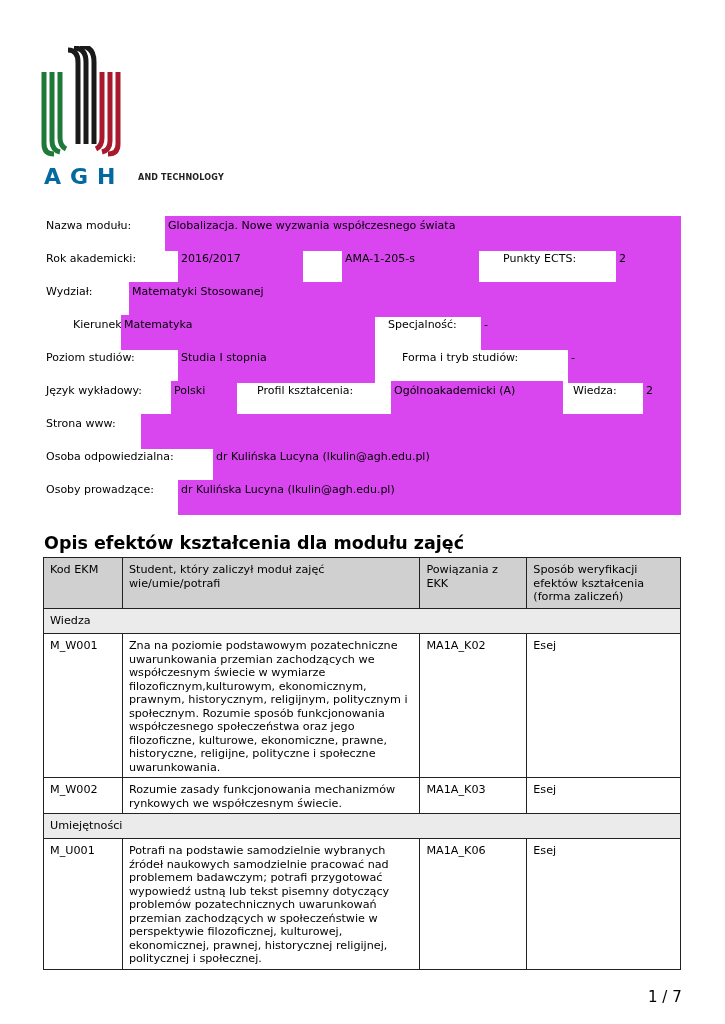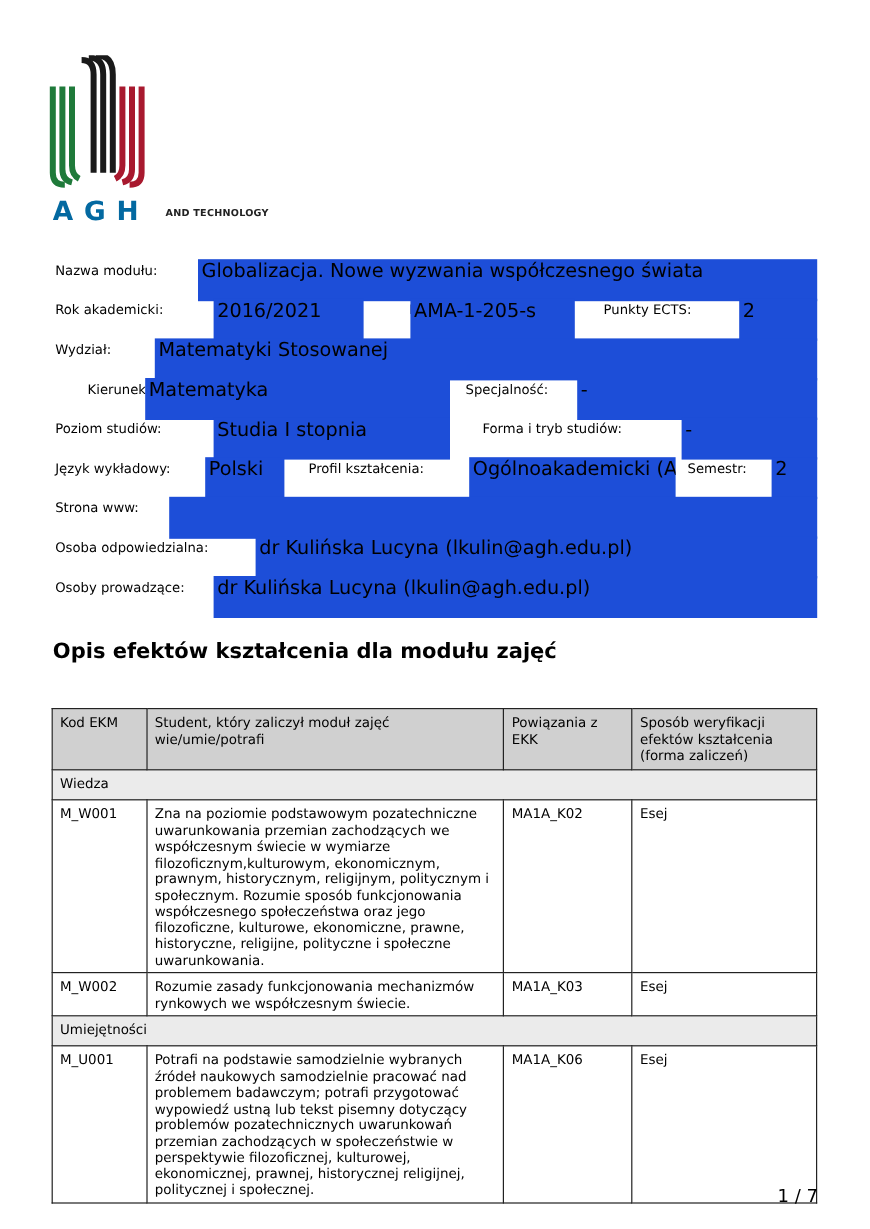--- a/index.html
+++ b/index.html
@@ -4,25 +4,25 @@
 <style>
   html, body { margin:0; padding:0; background:#ffffff; }
   body { width:725px; height:1024px; position:relative; overflow:hidden;
          font-family:"DejaVu Sans", sans-serif; color:#000; }
   .logo { position:absolute; left:40px; top:46px; width:232px; height:150px; }
   .logo-word { position:absolute; left:4px; top:118px; font-family:"DejaVu Sans", sans-serif;
                font-weight:bold; font-size:22px; letter-spacing:9px; color:#0369a1; }
   .logo-sub { position:absolute; left:98px; top:126px; font-family:"DejaVu Sans", sans-serif;
               font-weight:bold; font-size:8.5px; line-height:12px; color:#222; letter-spacing:0.2px; }
   .lbl { position:absolute; font-size:11px; line-height:20px; white-space:nowrap; }
-  .fld { position:absolute; background:#1d4ed8; height:35px; font-size:16px; line-height:20px;
+  .fld { position:absolute; background:#d946ef; height:35px; font-size:11px; line-height:20px;
          padding-left:3px; box-sizing:border-box; white-space:nowrap; overflow:hidden; }
   h2.section-title { position:absolute; left:44px; top:533px; margin:0; font-size:17.5px;
          font-weight:bold; white-space:nowrap; }
-  table.ekm { position:absolute; left:43px; top:590px; width:638px; border-collapse:collapse;
+  table.ekm { position:absolute; left:43px; top:557px; width:638px; border-collapse:collapse;
               font-size:11.2px; line-height:13.5px; }
   table.ekm td, table.ekm th { border:1px solid #222; vertical-align:top; padding:5px 5px 3px 6px;
               text-align:left; font-weight:normal; }
   table.ekm th { background:#d0d0d0; height:42px; }
   table.ekm tr.cat td { background:#ebebeb; height:16px; }
   .page-num { position:absolute; left:648px; top:988px; font-size:15px; }
 </style>
 </head>
 <body>
 
@@ -44,21 +44,21 @@
   <div class="logo-word">AGH</div>
   <div class="logo-sub">
     <div style="text-transform:uppercase;font-size:8px;">and Technology</div>
   </div>
 </div>
 
 <div class="lbl" style="left:46px;top:216px;">Nazwa modułu:</div>
 <div class="fld" style="left:165px;top:216px;width:516px;">Globalizacja. Nowe wyzwania współczesnego świata</div>
 
 <div class="lbl" style="left:46px;top:249px;">Rok akademicki:</div>
-<div class="fld" style="left:178px;top:249px;width:125px;">2016/2021</div>
+<div class="fld" style="left:178px;top:249px;width:125px;">2016/2017</div>
 <div class="lbl" style="left:306px;top:249px;margin-left:35px;">Kod:</div>
 <div class="fld" style="left:342px;top:249px;width:137px;">AMA-1-205-s</div>
 <div class="lbl" style="left:503px;top:249px;">Punkty ECTS:</div>
 <div class="fld" style="left:616px;top:249px;width:65px;">2</div>
 
 <div class="lbl" style="left:46px;top:282px;">Wydział:</div>
 <div class="fld" style="left:129px;top:282px;width:552px;">Matematyki Stosowanej</div>
 
 <div class="lbl" style="left:46px;top:315px;margin-left:27px;">Kierunek:</div>
 <div class="fld" style="left:121px;top:315px;width:254px;">Matematyka</div>
@@ -67,21 +67,21 @@
 
 <div class="lbl" style="left:46px;top:348px;">Poziom studiów:</div>
 <div class="fld" style="left:178px;top:348px;width:197px;">Studia I stopnia</div>
 <div class="lbl" style="left:402px;top:348px;">Forma i tryb studiów:</div>
 <div class="fld" style="left:568px;top:348px;width:113px;">-</div>
 
 <div class="lbl" style="left:46px;top:381px;">Język wykładowy:</div>
 <div class="fld" style="left:171px;top:381px;width:66px;">Polski</div>
 <div class="lbl" style="left:257px;top:381px;">Profil kształcenia:</div>
 <div class="fld" style="left:391px;top:381px;width:172px;">Ogólnoakademicki (A)</div>
-<div class="lbl" style="left:573px;top:381px;">Semestr:</div>
+<div class="lbl" style="left:573px;top:381px;">Wiedza:</div>
 <div class="fld" style="left:643px;top:381px;width:38px;">2</div>
 
 <div class="lbl" style="left:46px;top:414px;">Strona www:</div>
 <div class="fld" style="left:141px;top:414px;width:540px;"></div>
 
 <div class="lbl" style="left:46px;top:447px;">Osoba odpowiedzialna:</div>
 <div class="fld" style="left:213px;top:447px;width:468px;">dr Kulińska Lucyna (lkulin@agh.edu.pl)</div>
 
 <div class="lbl" style="left:46px;top:480px;">Osoby prowadzące:</div>
 <div class="fld" style="left:178px;top:480px;width:503px;">dr Kulińska Lucyna (lkulin@agh.edu.pl)</div>

